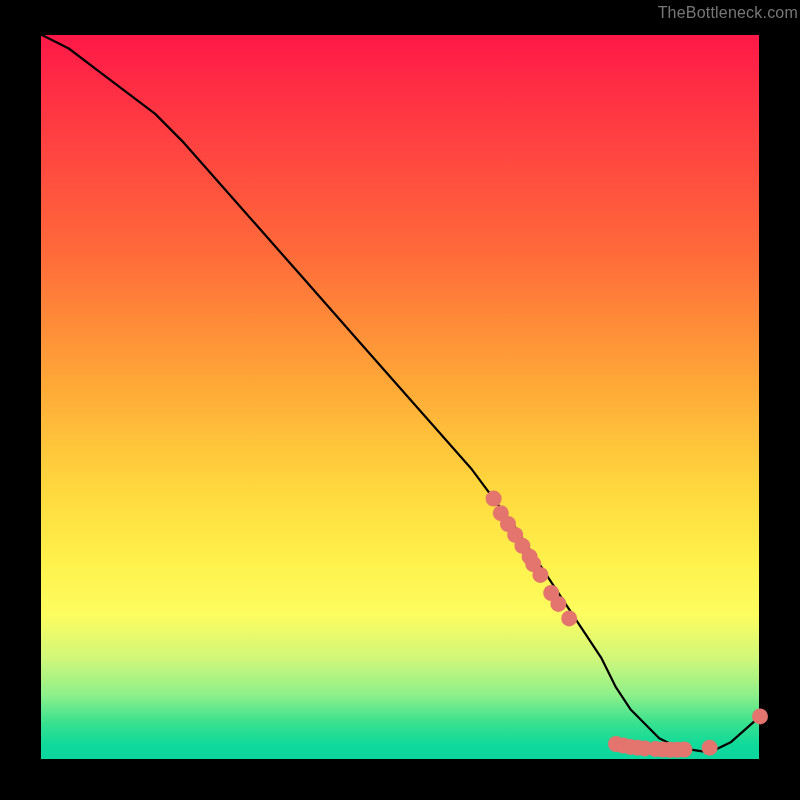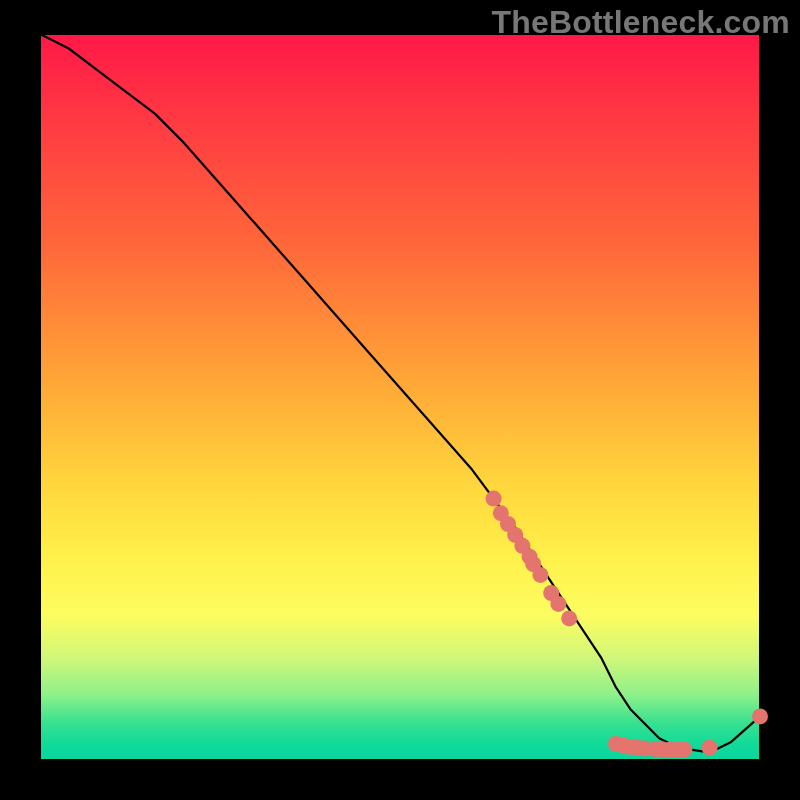--- a/index.html
+++ b/index.html
@@ -13,24 +13,24 @@
   }
   .frame {
     position: relative;
     width: 800px;
     height: 800px;
     background: #000;
   }
   .attribution {
     position: absolute;
     top: 4px;
-    right: 10px;
+    right: 2px;
     color: #777;
-    font-size: 32px;
-    font-weight: 700;
+    font-size: 16px;
+    font-weight: 400;
     letter-spacing: 0.2px;
   }
   .plot-area {
     position: absolute;
     left: 40px;
     top: 34px;
     width: 720px;
     height: 726px;
     
     background: linear-gradient(

